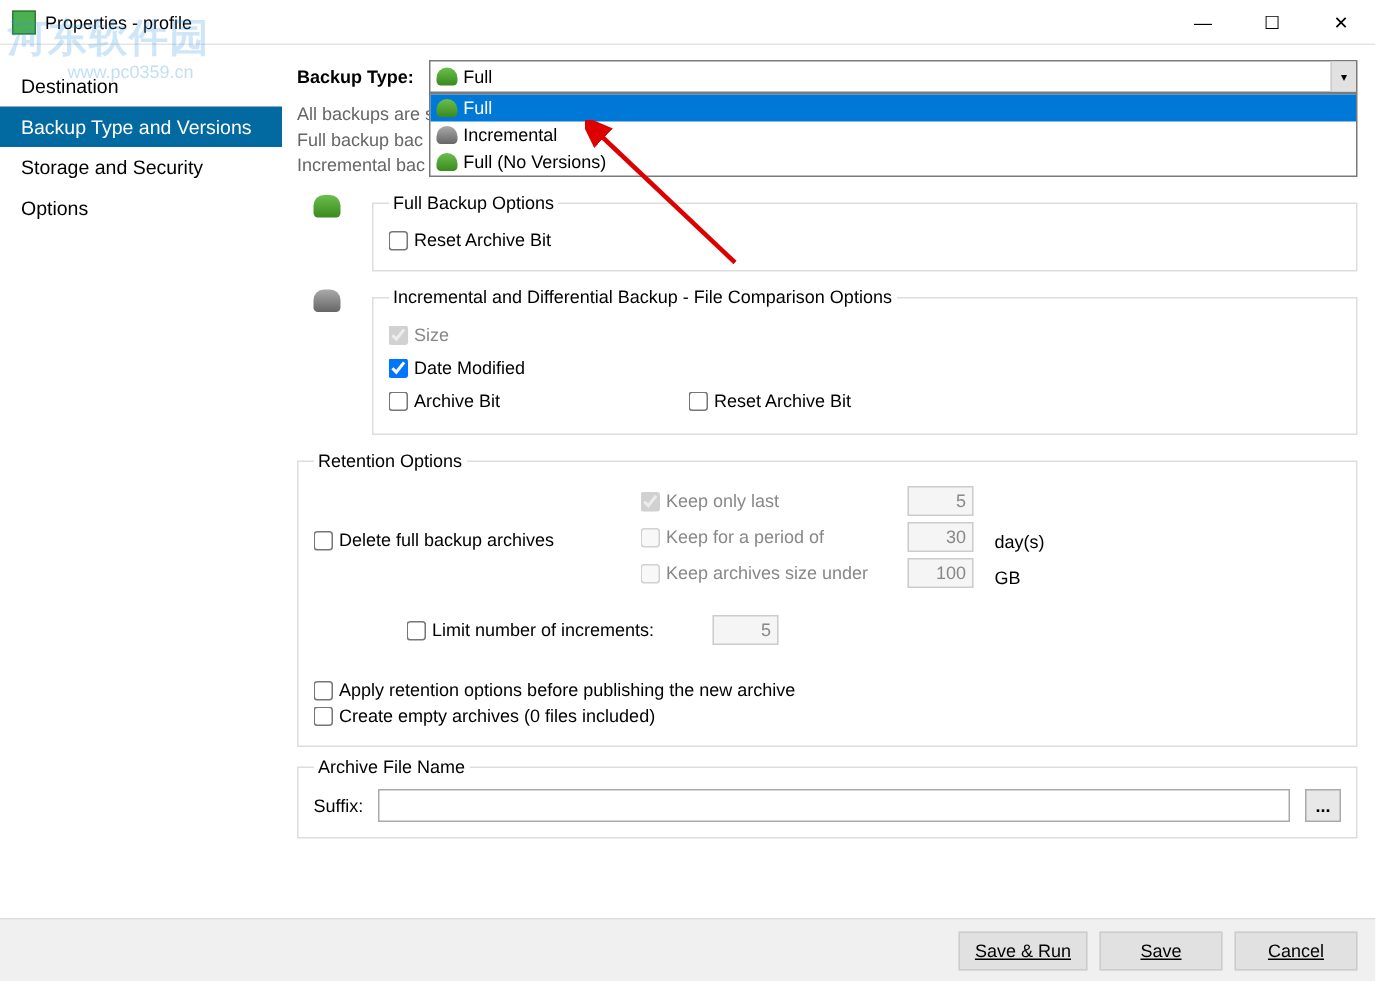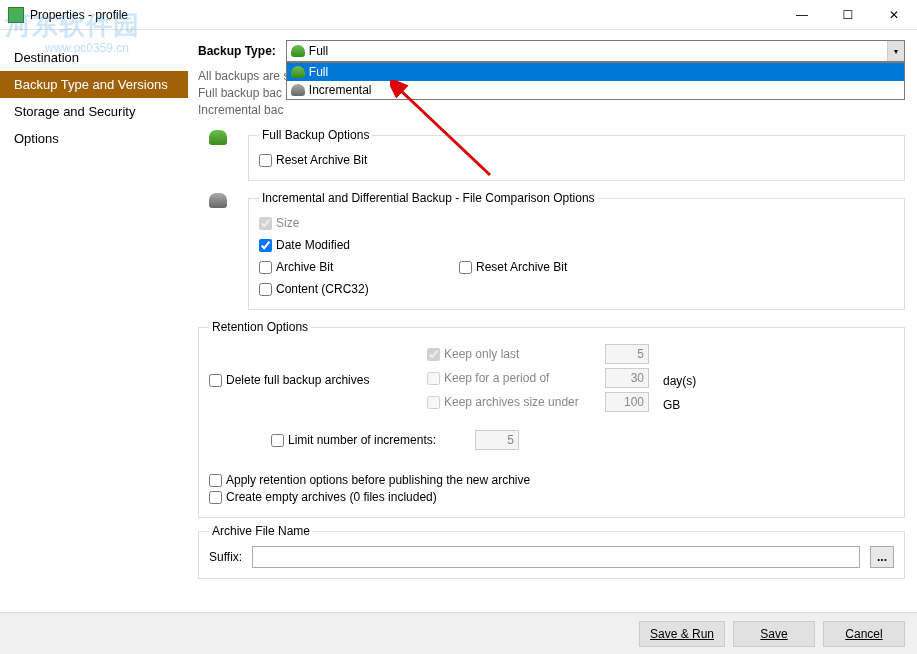--- a/index.html
+++ b/index.html
@@ -12,21 +12,21 @@
     .win-btn { width: 46px; height: 30px; display: flex; align-items: center; justify-content: center; font-size: 12px; cursor: default; }
     
     .watermark { position: absolute; top: 8px; left: 5px; pointer-events: none; z-index: 1000; opacity: 0.6; }
     .watermark .wm-text { font-size: 26px; color: rgba(50,150,220,0.4); font-weight: bold; letter-spacing: 1px; font-family: "Microsoft YaHei", sans-serif; }
     .watermark .wm-url { font-size: 12px; color: rgba(50,150,220,0.5); margin-top: -2px; margin-left: 40px; }
     
     .content { display: flex; height: 580px; }
     
     .sidebar { width: 188px; padding-top: 14px; }
     .sidebar-item { padding: 6px 14px; font-size: 13px; color: #000000; cursor: default; }
-    .sidebar-item.active { background: #a16207; color: #fff; }
+    .sidebar-item.active { background: #0369a1; color: #fff; }
     
     .main { flex: 1; padding: 10px 12px 0 10px; position: relative; overflow-y: auto; }
     
     .row-type { display: flex; align-items: center; margin-bottom: 6px; }
     .label-bold { font-weight: bold; font-size: 12px; margin-right: 10px; }
     
     .combo { position: relative; flex: 1; }
     .combo-select { border: 1px solid #7a7a7a; height: 22px; display: flex; align-items: center; padding-left: 4px; background: #fff; }
     .combo-select .disk-icon { margin-right: 4px; }
     .combo-arrow { position: absolute; right: 1px; top: 1px; width: 17px; height: 20px; background: #e1e1e1; border-left: 1px solid #ccc; display: flex; align-items: center; justify-content: center; font-size: 8px; }
@@ -107,20 +107,24 @@
         </div>
         <div class="dropdown">
           <div class="dropdown-item highlighted">
             <span class="disk-icon disk-green" style="margin-right:4px;"></span>
             <span>Full</span>
           </div>
           <div class="dropdown-item">
             <span class="disk-icon disk-grey" style="margin-right:4px;"></span>
             <span>Incremental</span>
           </div>
+          <div class="dropdown-item">
+            <span class="disk-icon disk-green" style="margin-right:4px;"></span>
+            <span>Full (No Versions)</span>
+          </div>
         </div>
       </div>
     </div>
 
     <div class="info-text">
       <span>All backups are s</span><br>
       <span>Full backup bac</span><br>
       <span>Incremental bac</span>
     </div>
 
@@ -154,24 +158,20 @@
             <span>Date Modified</span>
           </label>
           <div></div>
           <label class="chk">
             <input type="checkbox" style="">
             <span>Archive Bit</span>
           </label>
           <label class="chk">
             <input type="checkbox" style="">
             <span>Reset Archive Bit</span>
-          </label>
-          <label class="chk">
-            <input type="checkbox" style="">
-            <span>Content (CRC32)</span>
           </label>
           <div></div>
         </div>
       </fieldset>
     </div>
 
     <fieldset class="retention">
       <legend>Retention Options</legend>
 
       <div class="ret-row">

